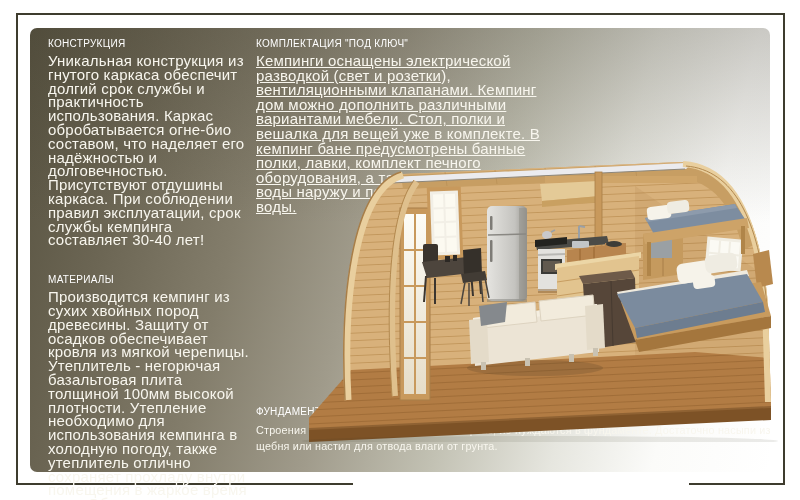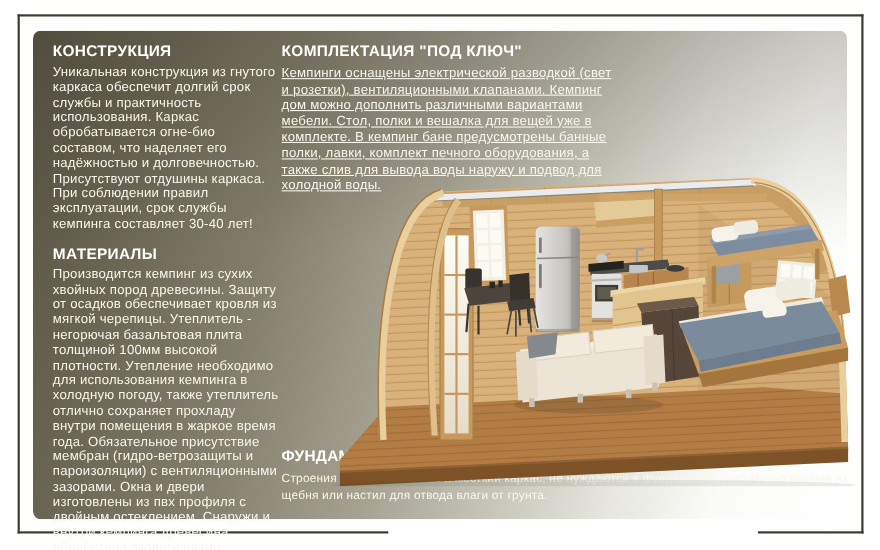--- a/index.html
+++ b/index.html
@@ -20,29 +20,29 @@
   .panel{
     position:absolute;left:30px;top:28px;width:740px;height:444px;
     border-radius:7px;
     background:
       linear-gradient(rgba(62,58,44,0.26), rgba(62,58,44,0) 44%),
       linear-gradient(104deg,#585341 0%,#6c6654 15%,#837d6b 30%,#a09b8b 45%,
                       #c2c1b3 60%,#e6e6df 74%,#fbfbf9 86%,#ffffff 100%);
   }
 
   .heading{
-    color:#ffffff;font-weight:700;font-size:14px;letter-spacing:.3px;
+    color:#ffffff;font-weight:400;font-size:10px;letter-spacing:.3px;
     margin:0 0 5px 0;
   }
   .body-text{
-    color:#f8f6ee;font-size:12px;line-height:13.8px;letter-spacing:.2px;
+    color:#f8f6ee;font-size:15px;line-height:13.8px;letter-spacing:.2px;
     margin:0;
   }
   #col-left{position:absolute;left:48px;top:38px;width:208px;}
-  #col-left .heading.second{margin-top:11px;}
+  #col-left .heading.second{margin-top:27px;}
   #sec-package{position:absolute;left:256px;top:38px;width:306px;}
   #sec-package .body-text{line-height:14.6px;text-decoration:underline;}
   #sec-foundation{position:absolute;left:256px;top:406px;width:530px;}
   #sec-foundation .body-text{line-height:16px;font-size:10.8px;}
 
   #house{position:absolute;left:295px;top:156px;width:485px;height:286px;}
   #house svg{display:block;width:100%;height:100%;}
 </style>
 </head>
 <body>

